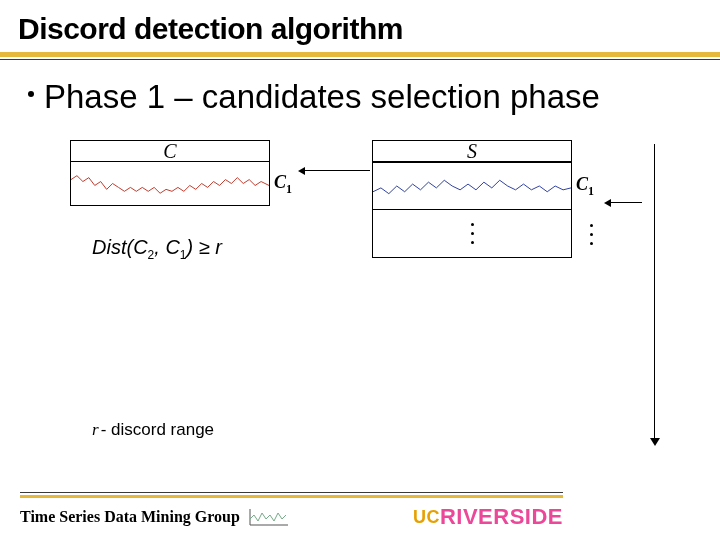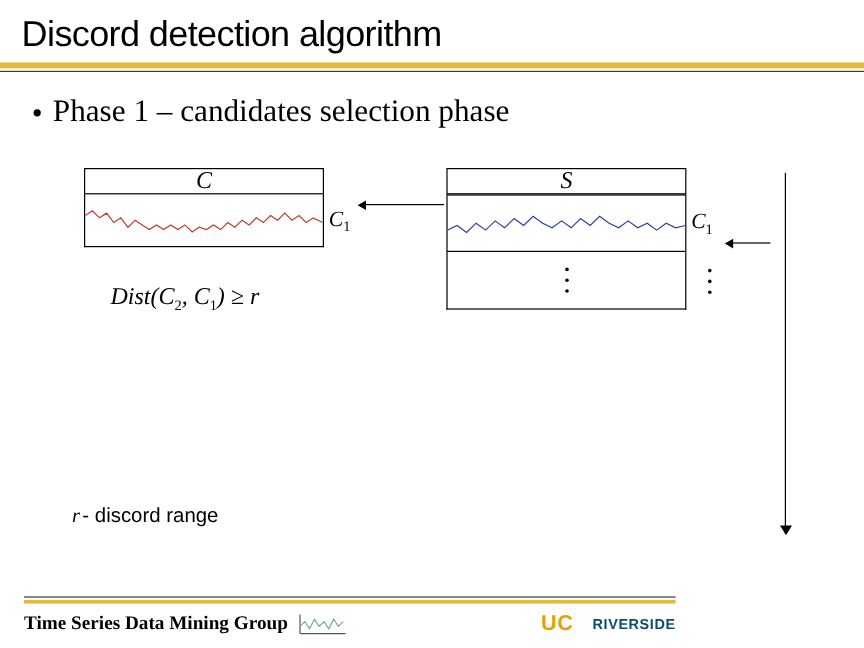--- a/index.html
+++ b/index.html
@@ -1,38 +1,38 @@
 <!DOCTYPE html>
 <html><head>
 <meta charset="utf-8">
 <style>
   * { box-sizing: border-box; margin: 0; padding: 0; }
   html, body { width: 720px; height: 540px; font-family: Arial, Helvetica, sans-serif; background: #fff; color: #000; }
   .slide { position: relative; width: 720px; height: 540px; }
   .title-wrap { padding: 12px 18px 6px 18px; }
-  .title { font-size: 30px; font-weight: 400; letter-spacing: -0.5px; }
+  .title { font-size: 30px; font-weight: 700; letter-spacing: -0.5px; }
   .rule-gold { height: 5px; background: #e7b93a; }
   .rule-thin { height: 1px; background: #3a3a3a; margin-top: 2px; }
   .content { padding: 18px 24px 0 24px; }
   .bullet-row { display: flex; align-items: flex-start; gap: 10px; }
   .bullet-dot { width: 6px; height: 6px; background: #000; border-radius: 50%; margin-top: 13px; margin-left: 4px; }
-  .bullet-text { font-size: 26px; font-family: Liberation Serif, serif; }
+  .bullet-text { font-size: 33px; }
 
   .diagram { position: absolute; left: 0; top: 120px; width: 720px; height: 360px; }
 
   
   .cpanel { position: absolute; left: 70px; top: 20px; }
   .chead  { width: 200px; height: 22px; border: 1px solid #000; display: flex; align-items: center; justify-content: center; font-family: 'Times New Roman', serif; font-style: italic; font-size: 20px; }
   .crow   { display: flex; align-items: center; }
   .cplot  { width: 200px; height: 44px; border: 1px solid #000; border-top: none; position: relative; overflow: hidden; }
-  .clabel { font-family: 'Times New Roman', serif; font-style: italic; font-size: 18px; margin-left: 4px; }
+  .clabel { font-family: 'Times New Roman', serif; font-style: italic; font-size: 18px; margin-left: 4px; font-weight: bold; }
   .sublab { font-size: 12px; font-style: normal; vertical-align: sub; }
 
-  .cformula { position: absolute; left: 92px; top: 116px; font-family: Liberation Serif, serif; font-style: italic; font-size: 20px; white-space: nowrap; text-align: center; }
-  .rlegend  { position: absolute; left: 60px; top: 300px; font-family: Arial, sans-serif; font-size: 17px; }
+  .cformula { position: absolute; left: 92px; top: 116px; font-family: Liberation Sans, sans-serif; font-style: italic; font-size: 20px; white-space: nowrap; text-align: center; }
+  .rlegend  { position: absolute; left: 92px; top: 300px; font-family: Arial, sans-serif; font-size: 17px; }
   .rvar     { font-family: 'Times New Roman', serif; font-style: italic; margin-right: 2px; }
 
   
   .spanel { position: absolute; left: 372px; top: 20px; }
   .shead  { width: 200px; height: 22px; border: 1px solid #000; display: flex; align-items: center; justify-content: center; font-family: 'Times New Roman', serif; font-style: italic; font-size: 20px; }
   .srow   { display: flex; align-items: center; }
   .splot  { width: 200px; height: 48px; border: 1px solid #000; border-top: none; position: relative; overflow: hidden; }
   .splot:first-of-type { border-top: 1px solid #000; }
   .sdots  { width: 200px; height: 48px; border: 1px solid #000; border-top: none; display:flex; align-items:center; justify-content:center; }
   .vd { display:flex; flex-direction:column; align-items:center; gap:6px; }
@@ -53,23 +53,23 @@
   .red line, .red polyline { stroke:#c0392b; }
   .blue line, .blue polyline { stroke:#2c3e9e; }
   polyline { fill:none; stroke-width:1; }
 
   
   .footer { position:absolute; left:0; bottom:0; width:583px; }
   .frule  { height:1px; background:#3a3a3a; margin: 0 20px 2px 20px; }
   .fgold  { height:3px; background:#e7b93a; margin: 0 20px; }
   .fbar   { display:flex; align-items:center; justify-content:space-between; padding: 6px 20px 10px 20px; }
   .fgroup { font-family: 'Times New Roman', serif; font-weight:bold; font-size:16px; display:flex; align-items:center; gap:6px; }
-  .flogo  { display:flex; align-items:center; gap:16px; font-weight:bold; }
+  .flogo  { display:flex; align-items:center; gap:0; font-weight:bold; }
   .uc     { color:#e7a000; font-size:18px; letter-spacing:0.5px; }
-  .rv     { color:#0c4a6e; font-size:12px; letter-spacing:0.5px; }
+  .rv     { color:#ec4899; font-size:22px; letter-spacing:0.5px; }
   .miniwave { width:44px; height:20px; }
   .miniwave polyline { stroke:#7a8; stroke-width:1; fill:none; }
   .miniwave .axis { stroke:#555; stroke-width:1; }
 </style>
 </head>
 <body>
 
 <div class="slide">
   <div class="title-wrap">
     <div class="title">Discord detection algorithm</div>

